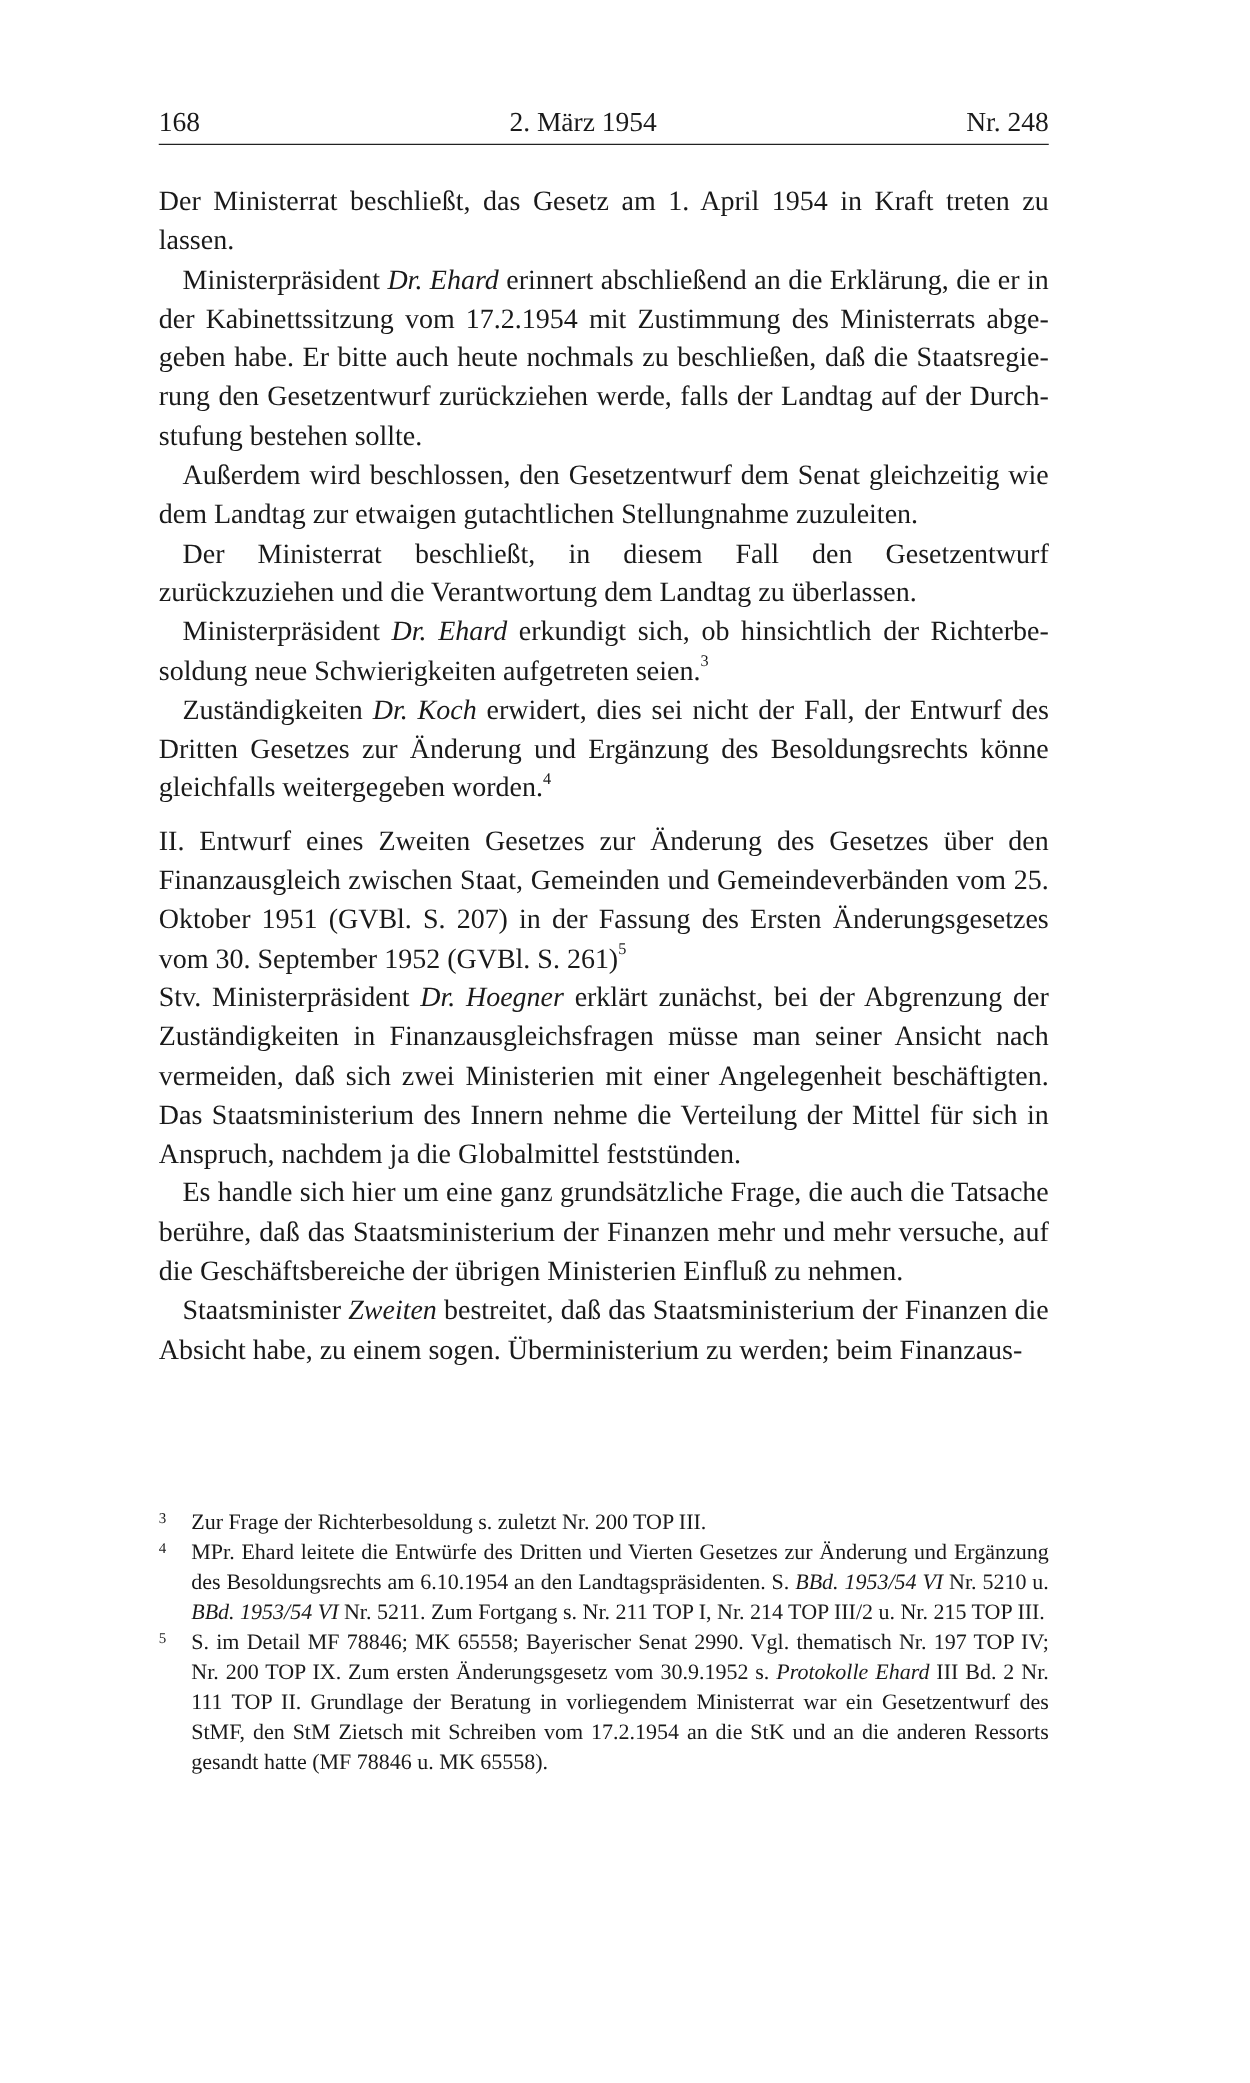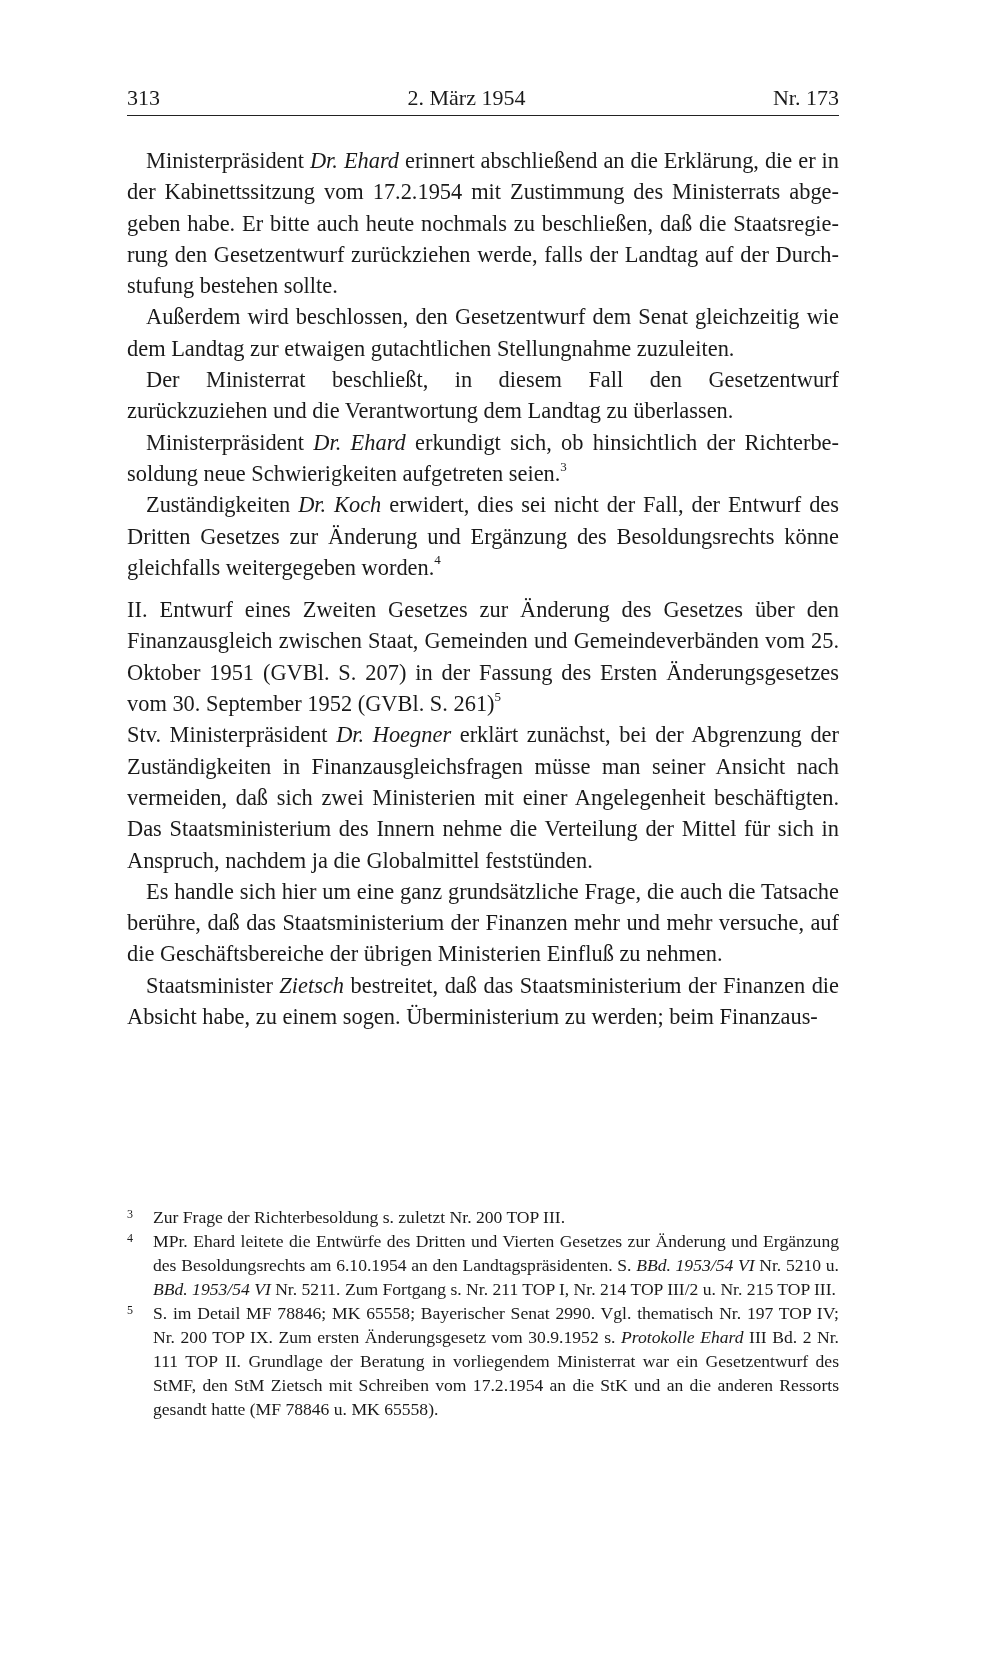--- a/index.html
+++ b/index.html
@@ -80,44 +80,45 @@
       left: 0;
       top: -3px;
       font-size: 12px;
     }
   </style>
 </head>
 <body>
 
 <div class="page">
   <div class="running-head">
-    <span>313</span>
+    <span>168</span>
     <span>2. März 1954</span>
-    <span>Nr. 173</span>
+    <span>Nr. 248</span>
   </div>
 
   <div class="body-text">
+    <p class="noindent">Der Ministerrat beschließt, das Gesetz am 1. April 1954 in Kraft treten zu lassen.</p>
 
     <p><span>Ministerpräsident </span><em>Dr. Ehard</em><span> erinnert abschließend an die Erklärung, die er in der Kabinettssitzung vom 17.2.1954 mit Zustimmung des Ministerrats abge­geben habe. Er bitte auch heute nochmals zu beschließen, daß die Staatsregie­rung den Gesetzentwurf zurückziehen werde, falls der Landtag auf der Durch­stufung bestehen sollte.</span></p>
 
     <p>Außerdem wird beschlossen, den Gesetzentwurf dem Senat gleichzeitig wie dem Landtag zur etwaigen gutachtlichen Stellungnahme zuzuleiten.</p>
 
     <p>Der Ministerrat beschließt, in diesem Fall den Gesetzentwurf zurückzuziehen und die Verantwortung dem Landtag zu überlassen.</p>
 
     <p><span>Ministerpräsident </span><em>Dr. Ehard</em><span> erkundigt sich, ob hinsichtlich der Richterbe­soldung neue Schwierigkeiten aufgetreten seien.</span><sup class="fnref">3</sup></p>
 
     <p><span>Zuständigkeiten </span><em>Dr. Koch</em><span> erwidert, dies sei nicht der Fall, der Entwurf des Dritten Gesetzes zur Änderung und Ergänzung des Besoldungsrechts könne gleichfalls weitergegeben worden.</span><sup class="fnref">4</sup></p>
 
     <p class="heading"><span>II. Entwurf eines Zweiten Gesetzes zur Änderung des Gesetzes über den Finanzaus­gleich zwischen Staat, Gemeinden und Gemeindeverbänden vom 25. Oktober 1951 (GVBl. S. 207) in der Fassung des Ersten Änderungsgesetzes vom 30. September 1952 (GVBl. S. 261)</span><sup class="fnref">5</sup></p>
 
     <p class="after-heading"><span>Stv. Ministerpräsident </span><em>Dr. Hoegner</em><span> erklärt zunächst, bei der Abgrenzung der Zuständigkeiten in Finanzausgleichsfragen müsse man seiner Ansicht nach vermeiden, daß sich zwei Ministerien mit einer Angelegenheit beschäftigten. Das Staatsministerium des Innern nehme die Verteilung der Mittel für sich in Anspruch, nachdem ja die Globalmittel feststünden.</span></p>
 
     <p>Es handle sich hier um eine ganz grundsätzliche Frage, die auch die Tatsache berühre, daß das Staatsministerium der Finanzen mehr und mehr versuche, auf die Geschäftsbereiche der übrigen Ministerien Einfluß zu nehmen.</p>
 
-    <p><span>Staatsminister </span><em>Zietsch</em><span> bestreitet, daß das Staatsministerium der Finanzen die Absicht habe, zu einem sogen. Überministerium zu werden; beim Finanzaus-</span></p>
+    <p><span>Staatsminister </span><em>Zweiten</em><span> bestreitet, daß das Staatsministerium der Finanzen die Absicht habe, zu einem sogen. Überministerium zu werden; beim Finanzaus-</span></p>
   </div>
 </div>
 
 <div class="footnotes">
   <p class="footnote"><span class="fn-num">3</span><span>Zur Frage der Richterbesoldung s. zuletzt Nr. 200 TOP III.</span></p>
 
   <p class="footnote"><span class="fn-num">4</span><span>MPr. Ehard leitete die Entwürfe des Dritten und Vierten Gesetzes zur Änderung und Ergän­zung des Besoldungsrechts am 6.10.1954 an den Landtagspräsidenten. S. </span><em>BBd. 1953/54 VI</em><span> Nr. 5210 u. </span><em>BBd. 1953/54 VI</em><span> Nr. 5211. Zum Fortgang s. Nr. 211 TOP I, Nr. 214 TOP III/2 u. Nr. 215 TOP III.</span></p>
 
   <p class="footnote"><span class="fn-num">5</span><span>S. im Detail MF 78846; MK 65558; Bayerischer Senat 2990. Vgl. thematisch Nr. 197 TOP IV; Nr. 200 TOP IX. Zum ersten Änderungsgesetz vom 30.9.1952 s. </span><em>Protokolle Ehard</em><span> III Bd. 2 Nr. 111 TOP II. Grundlage der Beratung in vorliegendem Ministerrat war ein Gesetzentwurf des StMF, den StM Zietsch mit Schreiben vom 17.2.1954 an die StK und an die anderen Ressorts gesandt hatte (MF 78846 u. MK 65558).</span></p>
 </div>

